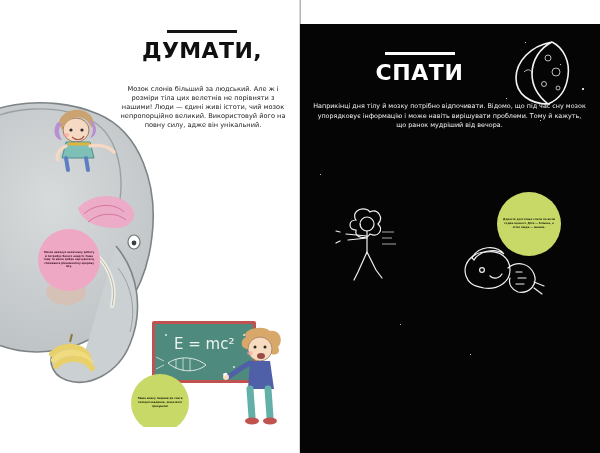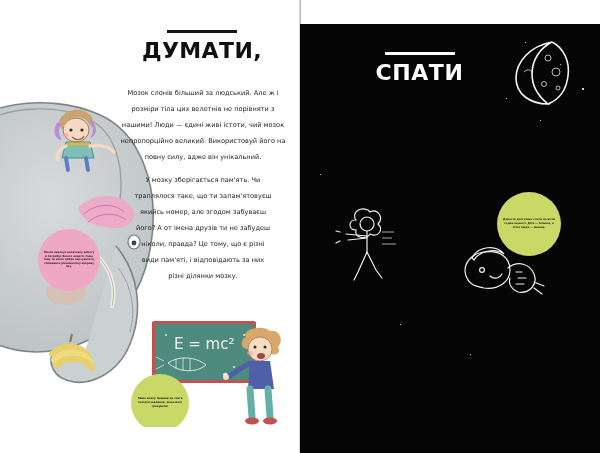--- a/index.html
+++ b/index.html
@@ -12,21 +12,21 @@
   .gutter{position:absolute;left:299px;top:0;width:2px;height:453px;
           background:linear-gradient(90deg,rgba(0,0,0,.10),rgba(0,0,0,.35));z-index:40;}
 
   
   .title-l{position:absolute;left:112px;top:30px;width:180px;text-align:center;z-index:12;}
   .rule{width:70px;height:2.5px;background:#151515;margin:0 auto 7px;}
   .title-l h1{margin:0;font-size:22px;line-height:21px;font-weight:bold;color:#101010;
         letter-spacing:.4px;font-family:"DejaVu Sans",sans-serif;}
 
   .body-l{position:absolute;left:112px;top:85px;width:182px;text-align:center;z-index:12;
-        font-size:6.6px;line-height:16px;color:#1b1b1b;font-family:"DejaVu Sans",sans-serif;}
+        font-size:6.6px;line-height:9px;color:#1b1b1b;font-family:"DejaVu Sans",sans-serif;}
   .body-l p{margin:0 0 7px;}
   .narrow1{padding:0 4px;}
   .narrow2{padding:0 22px;}
 
   
   .eleph{position:absolute;left:-34px;top:96px;width:250px;height:300px;z-index:4;}
   .pinkbubble{position:absolute;left:38px;top:229px;width:62px;height:62px;border-radius:50%;
         background:#efa8c4;z-index:14;display:flex;align-items:center;justify-content:center;}
   .pinkbubble .tx{font-size:2.6px;line-height:3.6px;color:#3a1526;text-align:center;
         padding:0 5px;font-weight:bold;}
@@ -124,21 +124,20 @@
 
     <div class="title-l">
       <div class="rule"></div>
       <h1>
         <span>ДУМАТИ,</span><br>
       </h1>
     </div>
 
     <div class="body-l">
       <p class="narrow1">Мозок слонів більший за людський. Але ж і розміри тіла цих велетнів не порівняти з нашими! Люди — єдині живі істоти, чий мозок непропорційно великий. Використовуй його на повну силу, адже він унікальний.</p>
-      <p class="narrow2">У мозку зберігається пам'ять. Чи траплялося таке, що ти запам'ятовуєш якийсь номер, але згодом забуваєш його? А от імена друзів ти не забудеш ніколи, правда? Це тому, що є різні види пам'яті, і відповідають за них різні ділянки мозку.</p>
     </div>
 
     <svg class="board-wrap" viewBox="0 0 150 120">
       <rect x="2" y="6" width="104" height="62" rx="2" fill="#c0534f"></rect>
       <rect x="5" y="9" width="98" height="56" fill="#4e8a7e"></rect>
       <text x="24" y="34" font-family="DejaVu Sans, sans-serif" font-size="15" fill="#eef3ef">E = mc²</text>
       <path d="M18 48 C 30 40, 46 42, 56 50 C 46 58, 30 58, 18 48 Z" fill="none" stroke="#dfe9e3" stroke-width="1"></path>
       <path d="M26 44 L 26 54 M33 43 L 33 56 M40 44 L 40 56" stroke="#dfe9e3" stroke-width=".8"></path>
       <path d="M14 46 L 6 42 M14 50 L 6 54" stroke="#dfe9e3" stroke-width=".8"></path>
       <circle cx="16" cy="20" r="1" fill="#dfe9e3"></circle>
@@ -191,20 +190,21 @@
       <circle cx="50" cy="50" r="2" fill="none" stroke="#e8e8e8" stroke-width=".8"></circle>
       <path d="M16 34 C 20 30, 24 32, 24 36" fill="none" stroke="#e8e8e8" stroke-width=".8"></path>
     </svg>
 
     <div class="title-r">
       <div class="rule-w"></div>
       <h1>СПАТИ</h1>
     </div>
 
     <div class="body-r">
+      <p>Наприкінці дня тілу й мозку потрібно відпочивати. Відомо, що під час сну мозок упорядковує інформацію і може навіть вирішувати проблеми. Тому й кажуть, що ранок мудріший від вечора.</p>
     </div>
 
     <div class="greenbub-r" style="left:197px;top:168px;">
       <span class="tx">Дорослі достатньо спати по вісім годин щоночі. Діти — більше, а літні люди — менше.</span>
     </div>
 
     <svg style="position:absolute;left:36px;top:180px;width:70px;height:80px;z-index:6;" viewBox="0 0 70 80">
       <g fill="none" stroke="#f0f0f0" stroke-width="1.2" stroke-linecap="round">
         <path d="M32 6 C 22 2, 16 10, 20 16 C 12 16, 12 26, 20 26 C 18 34, 30 36, 34 30
                  C 42 34, 48 26, 42 20 C 48 14, 42 4, 34 8 Z"></path>

